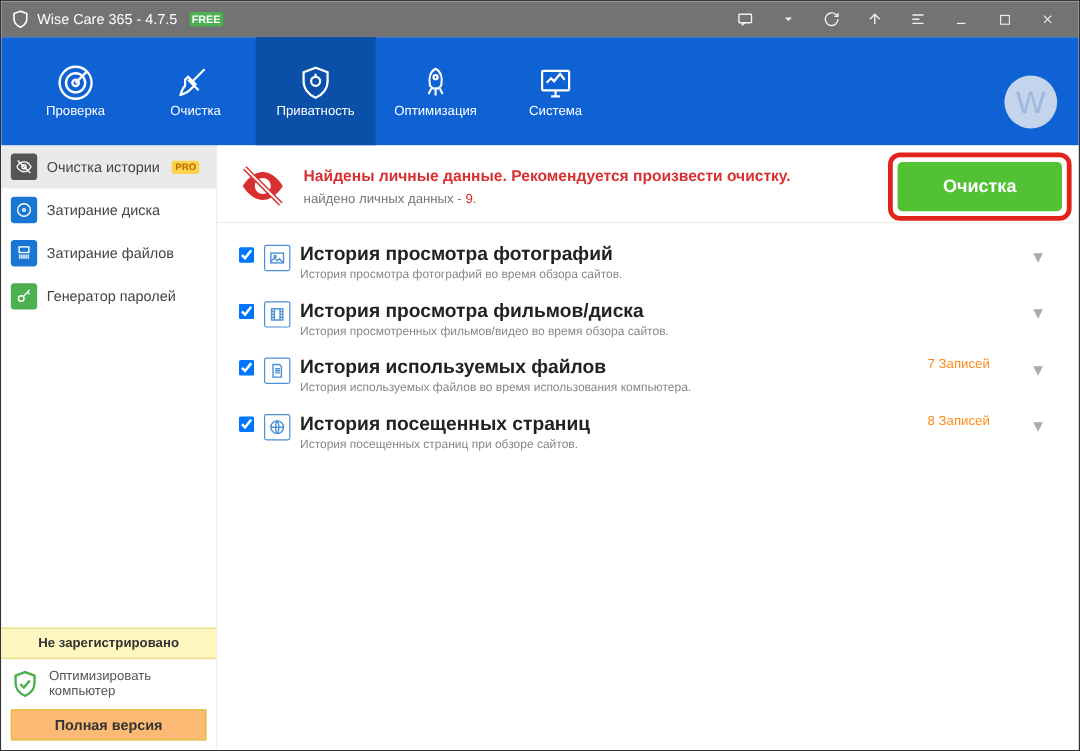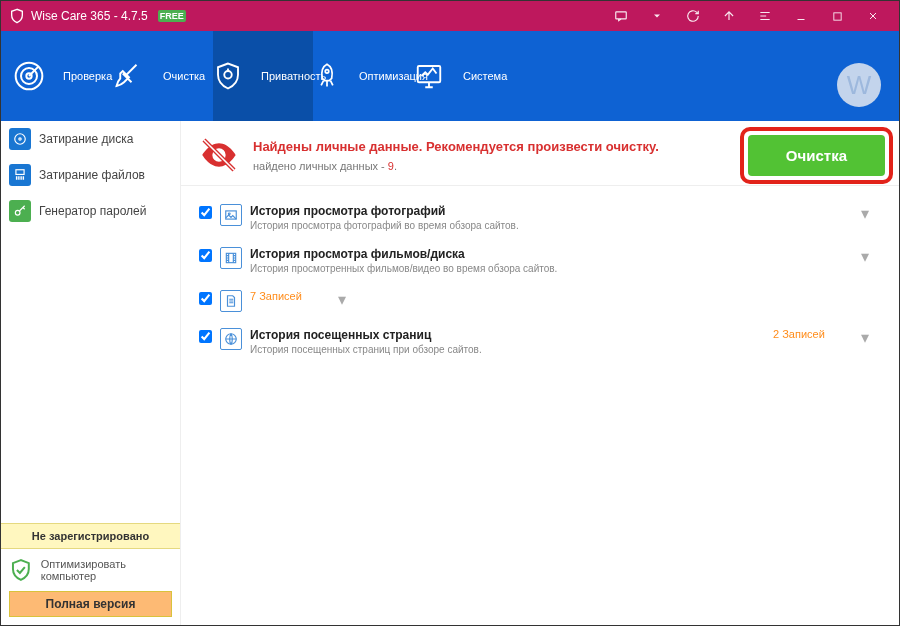--- a/index.html
+++ b/index.html
@@ -1,26 +1,26 @@
 <!DOCTYPE html>
 <html><head>
 <meta charset="utf-8">
 <style>
 * { margin: 0; padding: 0; box-sizing: border-box; font-family: "Segoe UI", Tahoma, sans-serif; }
 body { background: #fff; width: 900px; height: 626px; overflow: hidden; border: 1px solid #333; }
 
-.titlebar { background: #be185d; height: 30px; display: flex; align-items: center; padding: 0 8px; color: #fff; font-size: 12px; }
+.titlebar { background: #737373; height: 30px; display: flex; align-items: center; padding: 0 8px; color: #fff; font-size: 12px; }
 .titlebar .app-title { display: flex; align-items: center; gap: 6px; }
 .titlebar .shield { width: 16px; height: 16px; }
 .titlebar .free-badge { background: #4caf50; color: #fff; font-size: 9px; padding: 1px 2px; border-radius: 2px; margin-left: 4px; font-weight: bold; }
 .titlebar .spacer { flex: 1; }
 .titlebar .tb-btn { width: 36px; height: 30px; display: flex; align-items: center; justify-content: center; color: #fff; opacity: 0.9; }
 
 .navbar { background: #0e62d3; height: 90px; display: flex; align-items: center; padding: 0 12px; position: relative; }
-.nav-item { width: 100px; height: 90px; display: flex; flex-direction: row; align-items: center; justify-content: flex-start; color: #fff; font-size: 11px; gap: 18px; }
+.nav-item { width: 100px; height: 90px; display: flex; flex-direction: column; align-items: center; justify-content: center; color: #fff; font-size: 11px; gap: 2px; }
 .nav-item.active { background: #0a4fa8; }
 .nav-icon { width: 32px; height: 32px; display: flex; align-items: center; justify-content: center; }
 .avatar-circle { position: absolute; right: 18px; top: 32px; width: 44px; height: 44px; border-radius: 50%; background: #c3d4ec; display: flex; align-items: center; justify-content: center; color: #9db8dd; font-size: 26px; font-weight: 300; }
 
 .body-area { display: flex; height: calc(100% - 120px); }
 .sidebar { width: 180px; background: #fff; border-right: 1px solid #eee; display: flex; flex-direction: column; }
 .side-item { height: 36px; display: flex; align-items: center; padding: 0 8px; font-size: 12px; color: #444; gap: 8px; }
 .side-item.active { background: #eaeaea; }
 .side-icon { width: 22px; height: 22px; border-radius: 3px; display: flex; align-items: center; justify-content: center; color: #fff; }
 .pro-badge { background: #ffd24d; color: #b36b00; font-size: 8px; padding: 1px 3px; border-radius: 2px; font-weight: bold; margin-left: 2px; }
@@ -41,21 +41,21 @@
 .retry-link { color: #0b6dd6; font-size: 12px; font-weight: bold; text-decoration: underline; display: flex; align-items: center; gap: 4px; margin-right: 14px; }
 .clean-btn { background: #52c234; color: #fff; font-size: 15px; font-weight: bold; padding: 12px 38px; border-radius: 4px; border: none; }
 .highlight-box { border: 4px solid #e2231a; border-radius: 10px; padding: 4px; position: absolute; right: 6px; top: 6px; }
 .highlight-box .clean-btn { padding: 12px 38px; }
 
 .items-list { padding: 10px 18px; }
 .item-row { display: flex; align-items: flex-start; padding: 8px 0; gap: 8px; }
 .item-cb { margin-top: 2px; }
 .item-icon { width: 22px; height: 22px; border: 1px solid #4a90d9; border-radius: 2px; display: flex; align-items: center; justify-content: center; color: #4a90d9; flex-shrink: 0; }
 .item-text { flex: 1; }
-.item-title { font-size: 12px; font-weight: bold; color: #222; margin-bottom: 2px; }
+.item-title { font-size: 16px; font-weight: bold; color: #222; margin-bottom: 2px; }
 .item-desc { font-size: 10px; color: #888; }
 .item-count { color: #ff8c1a; font-size: 11px; width: 80px; text-align: left; }
 .item-chevron { color: #aaa; width: 20px; }
 </style>
 </head>
 <body>
 
 <div class="titlebar">
   <div class="app-title">
     <svg class="shield" viewBox="0 0 24 24" fill="none" stroke="#fff" stroke-width="2">
@@ -157,20 +157,31 @@
           <path d="M9 21 h6 M12 17 v4"></path>
         </svg>
       </div>
     <span>Система</span>
   </div>
   <div class="avatar-circle">W</div>
 </div>
 
 <div class="body-area">
   <div class="sidebar">
+    <div class="side-item active">
+      <div class="side-icon" style="background:#555">
+          <svg width="14" height="14" viewBox="0 0 24 24" fill="none" stroke="#fff" stroke-width="2">
+            <path d="M2 12s3.5-7 10-7 10 7 10 7-3.5 7-10 7-10-7-10-7z"></path>
+            <circle cx="12" cy="12" r="3"></circle>
+            <path d="M3 3l18 18"></path>
+          </svg>
+        </div>
+      <span>Очистка истории</span>
+      <span class="pro-badge">PRO</span>
+    </div>
     <div class="side-item">
       <div class="side-icon" style="background:#1976d2">
           <svg width="14" height="14" viewBox="0 0 24 24" fill="none" stroke="#fff" stroke-width="2">
             <circle cx="12" cy="12" r="9"></circle>
             <circle cx="12" cy="12" r="2"></circle>
           </svg>
         </div>
       <span>Затирание диска</span>
     </div>
     <div class="side-item">
@@ -265,34 +276,38 @@
       </div>
 
       <div class="item-row">
         <input type="checkbox" class="item-cb" checked="" style="">
         <div class="item-icon">
             <svg width="14" height="14" viewBox="0 0 24 24" fill="none" stroke="#4a90d9" stroke-width="2">
               <path d="M6 3 h9 l3 3 v15 H6z"></path>
               <path d="M9 9h7 M9 12h7 M9 15h7"></path>
             </svg>
           </div>
+        <div class="item-text">
+          <div class="item-title">История используемых файлов</div>
+          <div class="item-desc">История используемых файлов во время использования компьютера.</div>
+        </div>
         <div class="item-count">7 Записей</div>
         <div class="item-chevron">▾</div>
       </div>
 
       <div class="item-row">
         <input type="checkbox" class="item-cb" checked="" style="">
         <div class="item-icon">
             <svg width="14" height="14" viewBox="0 0 24 24" fill="none" stroke="#4a90d9" stroke-width="2">
               <circle cx="12" cy="12" r="9"></circle>
               <path d="M3 12h18 M12 3 c3 3 3 15 0 18 M12 3 c-3 3-3 15 0 18"></path>
             </svg>
           </div>
         <div class="item-text">
           <div class="item-title">История посещенных страниц</div>
           <div class="item-desc">История посещенных страниц при обзоре сайтов.</div>
         </div>
-        <div class="item-count">2 Записей</div>
+        <div class="item-count">8 Записей</div>
         <div class="item-chevron">▾</div>
       </div>
     </div>
   </div>
 </div>
 
 </body></html>

